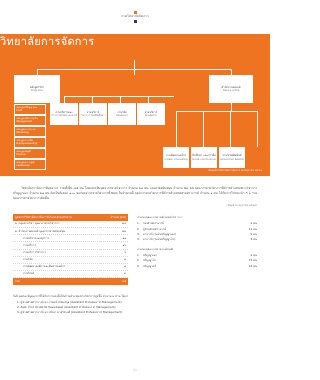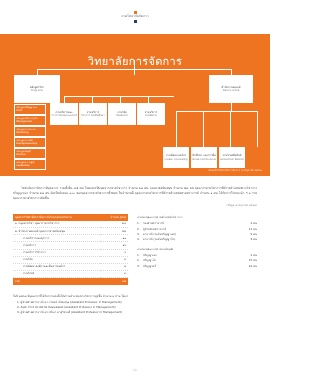--- a/index.html
+++ b/index.html
@@ -46,25 +46,24 @@
   }
 
   
   .orgpanel {
     position: relative;
     background: #ee7422;
     height: 142px;
     padding: 0;
   }
   .org-title {
-    text-align: center;
     color: #ffffff;
     font-size: 11px;
     letter-spacing: .3px;
-    padding-top: 22px;
+    padding-top: 2px;
     line-height: 1;
   }
   .org-canvas {
     position: absolute;
     inset: 0;
   }
   .box {
     position: absolute;
     background: #ffffff;
     border: .6px solid #ffffff;

